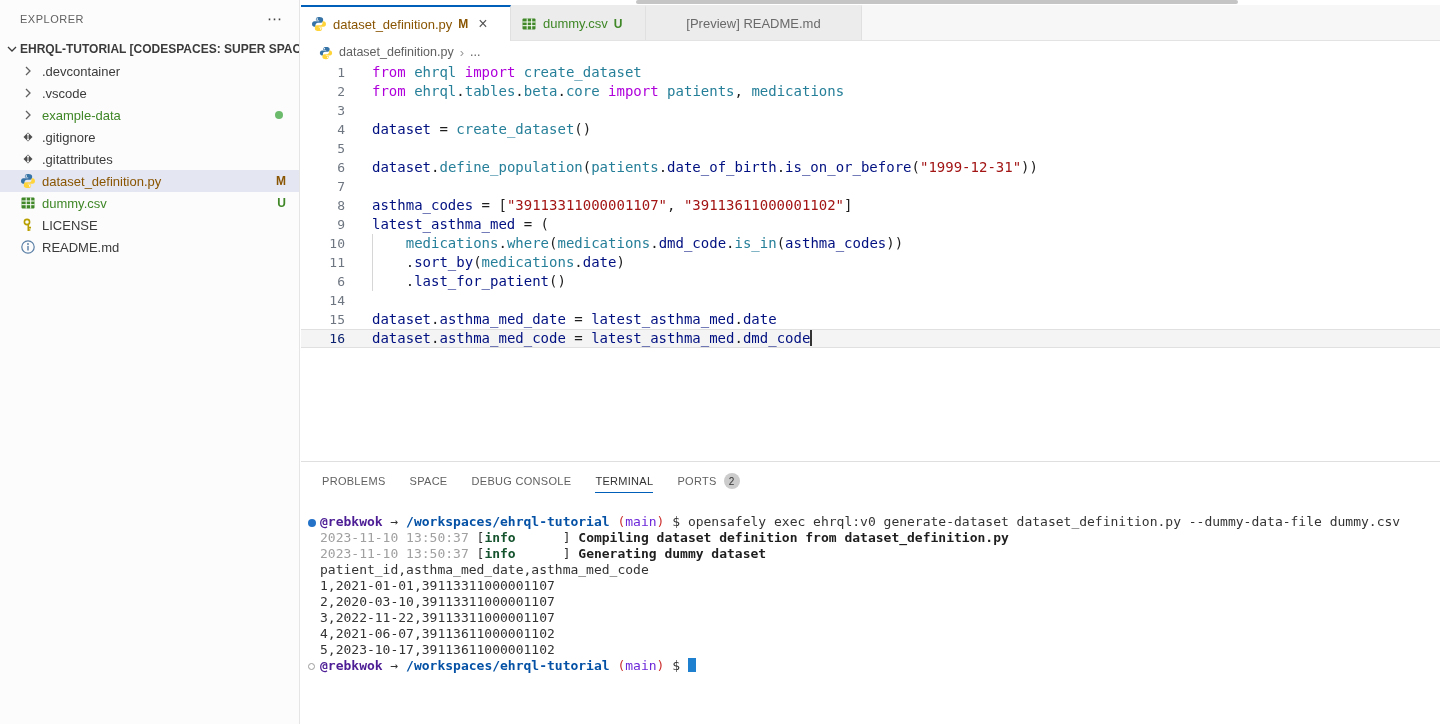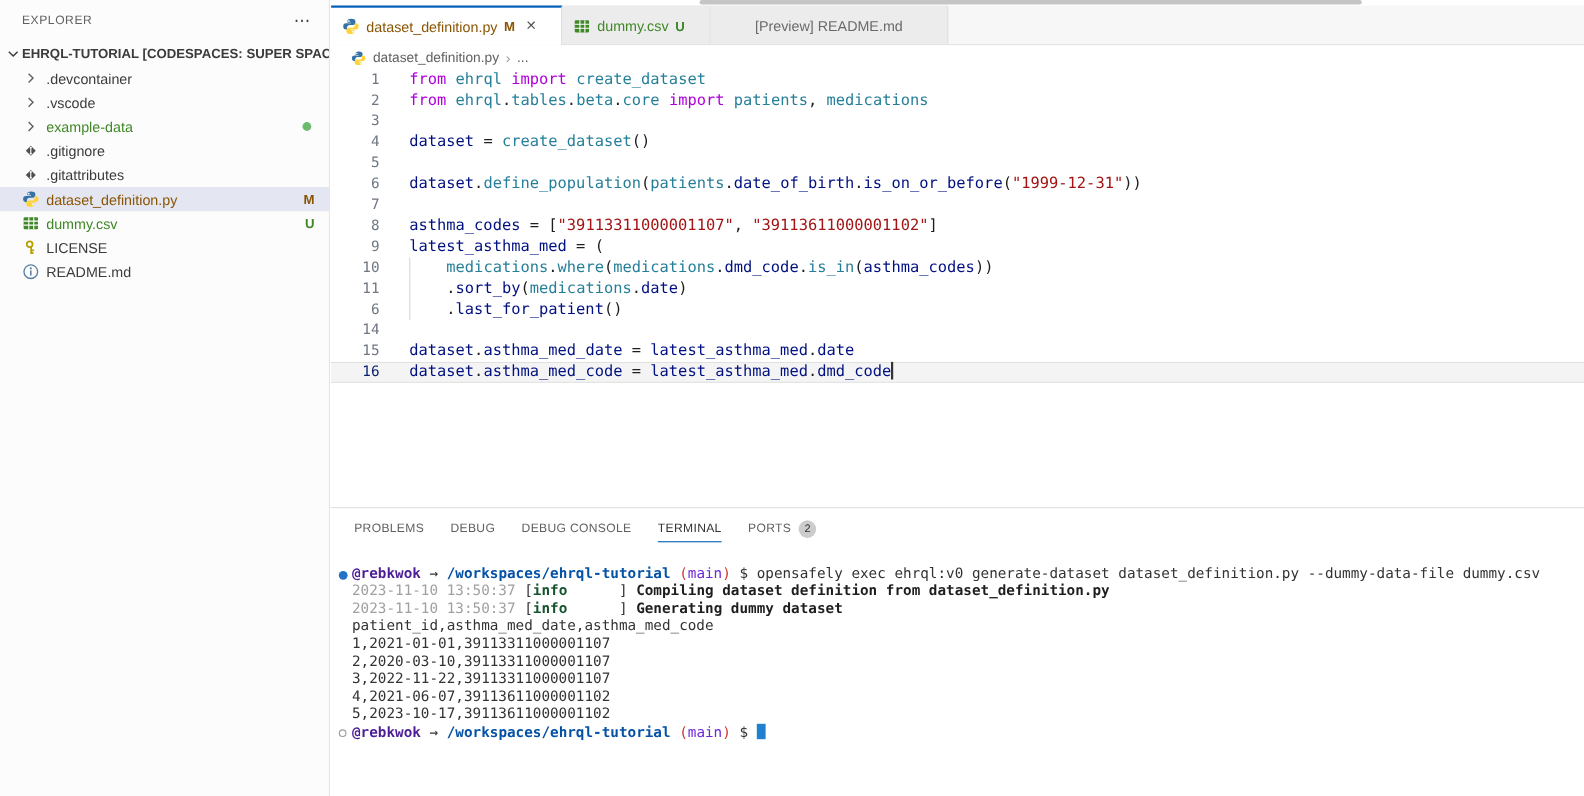--- a/index.html
+++ b/index.html
@@ -275,21 +275,21 @@
       <div class="code-line current"><span class="gutter">16</span><span class="code-text"><span class="ck-v">dataset</span><span class="ck-d">.</span><span class="ck-v">asthma_med_code</span><span class="ck-d"> = </span><span class="ck-v">latest_asthma_med</span><span class="ck-d">.</span><span class="ck-v">dmd_code</span><span class="ed-cursor"></span></span></div>
     </div>
 </div>
 
 <div class="panel">
   <div class="panel-tabs" id="panel-tabs">
       <div class="panel-tab">
         <span>PROBLEMS</span>
       </div>
       <div class="panel-tab">
-        <span>DEBUG</span>
+        <span>SPACE</span>
       </div>
       <div class="panel-tab">
         <span>DEBUG CONSOLE</span>
       </div>
       <div class="panel-tab active">
         <span>TERMINAL</span>
       </div>
       <div class="panel-tab">
         <span>PORTS</span>
         <span class="ports-badge">2</span>

